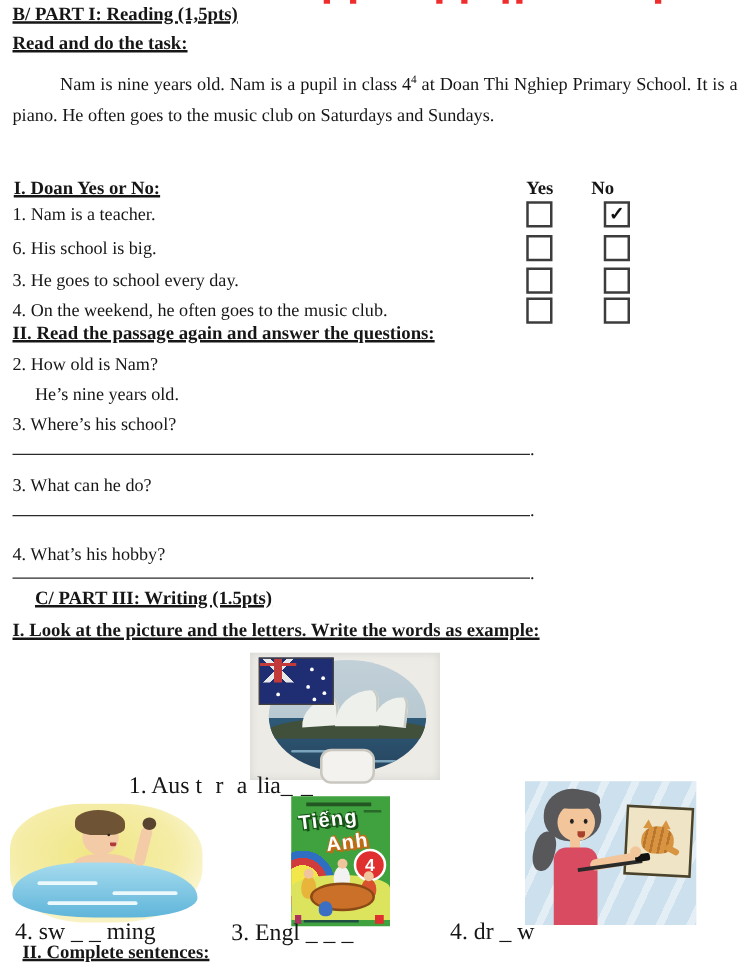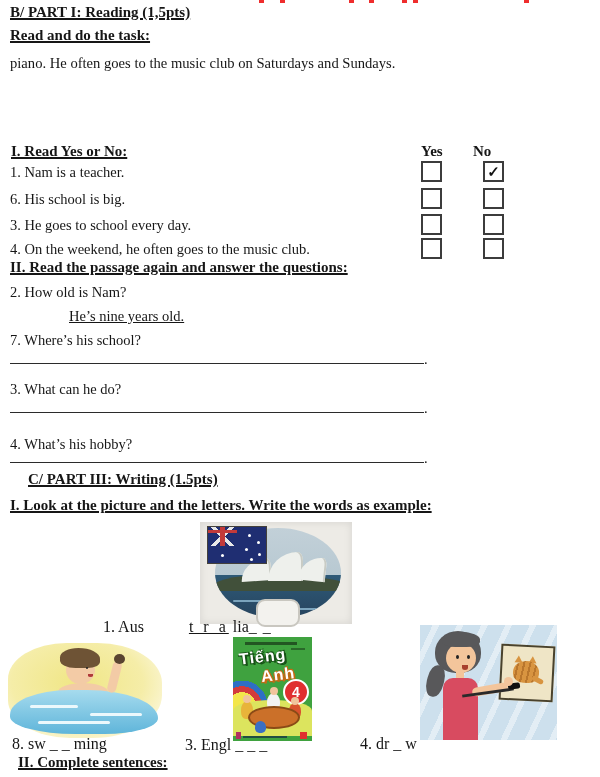--- a/index.html
+++ b/index.html
@@ -19,21 +19,21 @@
   .pline.last{text-align:center;text-align-last:left;}
   sup{font-size:9px;}
   
   .colhead{font-weight:bold;font-size:15px;}
   .cb{position:absolute;width:21px;height:21px;border:2px solid #3c3c3c;background:#fff;
       box-sizing:border-box;display:flex;align-items:center;justify-content:center;
       font-size:15px;font-weight:bold;color:#111;}
   
   .ansline{position:absolute;left:10px;white-space:nowrap;font-size:14.5px;}
   .rule{display:inline-block;width:414px;height:13px;border-bottom:1.8px solid #2b2b2b;}
-  .under{text-decoration:underline;margin-left:41px;}
+  .under{}
   
   .pic-aus{position:absolute;left:200px;top:522px;width:152px;height:102px;background:#edebe6;box-shadow:inset 0 0 8px rgba(0,0,0,.10);}
   .aus-oval{position:absolute;left:15px;top:6px;width:126px;height:90px;border-radius:50%;overflow:hidden;
     background:linear-gradient(180deg,#c2d0d8 0%,#b8c9d2 52%,#2e5a78 52%,#27445e 100%);}
   .aus-trees{position:absolute;left:-6px;top:47px;width:140px;height:16px;background:#41503a;border-radius:40% 60% 0 0/90% 70% 0 0;}
   .sail{position:absolute;background:#eef0ec;border-radius:85% 15% 0 0/100% 30% 0 0;box-shadow:inset -2px 0 0 #c9ccc5;}
   .s1{left:26px;top:31px;width:30px;height:22px;transform:rotate(-4deg);}
   .s2{left:53px;top:24px;width:35px;height:29px;}
   .s3{left:84px;top:29px;width:27px;height:24px;transform:rotate(6deg);}
   .wstreak{position:absolute;height:2px;background:#7ba4bd;border-radius:2px;}
@@ -107,42 +107,43 @@
   .g-hand{position:absolute;left:84px;top:52px;width:9px;height:9px;background:#f3c59b;border-radius:50%;}
   .g-brush{position:absolute;left:42px;top:66px;width:52px;height:3px;background:#2a2a2a;transform:rotate(-8deg);}
   .g-brushtip{position:absolute;left:88px;top:58px;width:12px;height:6px;background:#111;border-radius:2px;transform:rotate(-8deg);}
   .g-paper{position:absolute;left:80px;top:20px;width:50px;height:52px;background:#efe5c6;border:2px solid #49422d;transform:rotate(3deg);}
   .g-cat{position:absolute;left:11px;top:14px;width:26px;height:22px;border-radius:55% 55% 45% 45%;
     background:repeating-linear-gradient(100deg,#d89440 0 4px,#b9762c 4px 6px);}
   .g-catear1{position:absolute;left:12px;top:9px;width:0;height:0;border-left:4px solid transparent;border-right:4px solid transparent;border-bottom:7px solid #d89440;}
   .g-catear2{position:absolute;left:26px;top:9px;width:0;height:0;border-left:4px solid transparent;border-right:4px solid transparent;border-bottom:7px solid #d89440;}
   .g-cattail{position:absolute;left:30px;top:30px;width:12px;height:5px;background:#d89440;border-radius:3px;transform:rotate(25deg);}
   
-  .wlabel{font-size:16px;white-space:nowrap;}
+  .wlabel{font-size:19px;white-space:nowrap;}
   .blankseq{letter-spacing:1px;}
 </style>
 </head>
 <body>
 
 <div class="redmark" style="left:259px"></div>
 <div class="redmark" style="left:280px"></div>
 <div class="redmark" style="left:349px"></div>
 <div class="redmark" style="left:369px"></div>
 <div class="redmark" style="left:402px"></div>
 <div class="redmark" style="left:413px"></div>
 <div class="redmark" style="left:524px"></div>
 
 <div class="abs h" style="left:10px;top:4px">B/ PART I: Reading (1,5pts)</div>
 <div class="abs h" style="left:10px;top:27px">Read and do the task:</div>
 
 <div class="passage">
+  <div class="pline first"><span>Nam is nine years old. Nam is a pupil in class 4</span><sup>4</sup><span> at Doan Thi Nghiep Primary School. It is a</span></div>
   <div class="pline last">piano. He often goes to the music club on Saturdays and Sundays.</div>
 </div>
 
-<div class="abs h" style="left:11px;top:143px">I. Read Yes or No:</div>
+<div class="abs h" style="left:11px;top:143px">I. Doan Yes or No:</div>
 <div class="abs colhead" style="left:421px;top:143px">Yes</div>
 <div class="abs colhead" style="left:473px;top:143px">No</div>
 
 <div class="abs txt" style="left:10px;top:164px">1. Nam is a teacher.</div>
 <div class="abs txt" style="left:10px;top:191px">6. His school is big.</div>
 <div class="abs txt" style="left:10px;top:217px">3. He goes to school every day.</div>
 <div class="abs txt" style="left:10px;top:241px">4. On the weekend, he often goes to the music club.</div>
 
 <div class="cb" style="left:421px;top:161px"></div>
 <div class="cb" style="left:483px;top:161px">
@@ -151,21 +152,21 @@
 <div class="cb" style="left:421px;top:188px"></div>
 <div class="cb" style="left:483px;top:188px"></div>
 <div class="cb" style="left:421px;top:214px"></div>
 <div class="cb" style="left:483px;top:214px"></div>
 <div class="cb" style="left:421px;top:238px"></div>
 <div class="cb" style="left:483px;top:238px"></div>
 
 <div class="abs h" style="left:10px;top:259px">II. Read the passage again and answer the questions:</div>
 <div class="abs txt" style="left:10px;top:284px">2. How old is Nam?</div>
 <div class="abs txt under" style="left:28px;top:308px">He’s nine years old.</div>
-<div class="abs txt" style="left:10px;top:332px">7. Where’s his school?</div>
+<div class="abs txt" style="left:10px;top:332px">3. Where’s his school?</div>
 <div class="ansline" style="top:350px"><span class="rule"></span><span>.</span></div>
 <div class="abs txt" style="left:10px;top:381px">3. What can he do?</div>
 <div class="ansline" style="top:399px"><span class="rule"></span><span>.</span></div>
 <div class="abs txt" style="left:10px;top:436px">4. What’s his hobby?</div>
 <div class="ansline" style="top:449px"><span class="rule"></span><span>.</span></div>
 
 <div class="abs h" style="left:28px;top:471px">C/ PART III: Writing (1.5pts)</div>
 <div class="abs h" style="left:10px;top:497px">I. Look at the picture and the letters. Write the words as example:</div>
 
 <div class="pic-aus">
@@ -237,17 +238,17 @@
     <div class="g-catear2"></div>
     <div class="g-cat"></div>
     <div class="g-cattail"></div>
   </div>
   <div class="g-arm"></div>
   <div class="g-brush"></div>
   <div class="g-brushtip"></div>
   <div class="g-hand"></div>
 </div>
 
-<div class="abs wlabel" style="left:12px;top:735px">8. sw _ _ ming</div>
+<div class="abs wlabel" style="left:12px;top:735px">4. sw _ _ ming</div>
 <div class="abs wlabel" style="left:185px;top:736px">3. Engl _ _ _</div>
 <div class="abs wlabel" style="left:360px;top:735px">4. dr _ w</div>
 
 <div class="abs h" style="left:18px;top:754px">II. Complete sentences:</div>
 
 </body></html>

